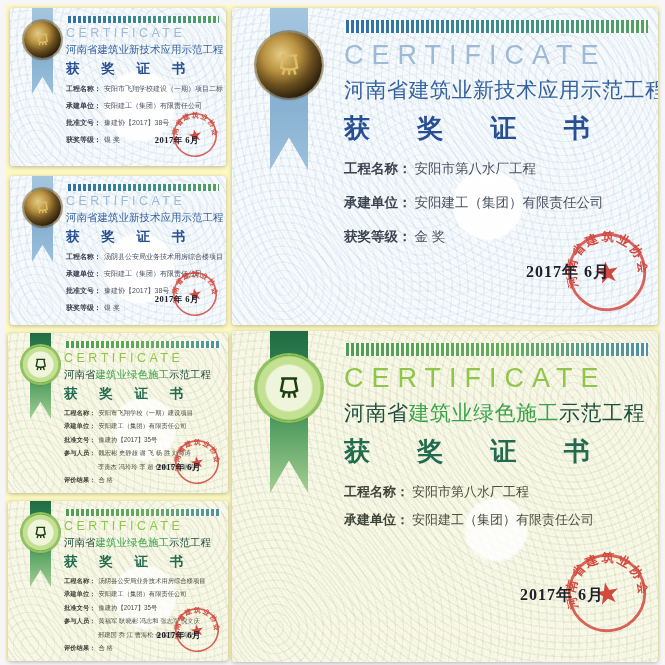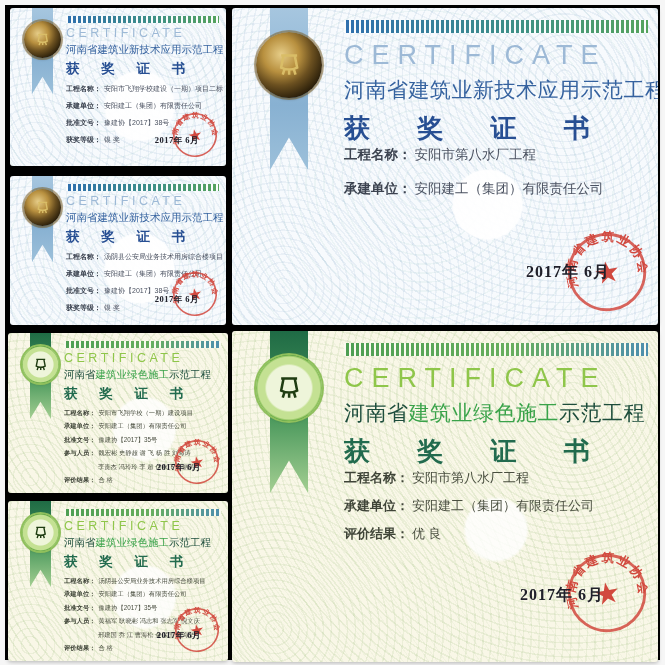--- a/index.html
+++ b/index.html
@@ -1,16 +1,16 @@
 <!DOCTYPE html>
 <html><head>
 <meta charset="utf-8">
 <style>
   html,body{margin:0;padding:0;background:#dcdcdc;font-family:"Liberation Sans",sans-serif;}
-  #canvas{position:relative;width:665px;height:665px;background:#000000;overflow:hidden;
+  #canvas{position:relative;width:665px;height:665px;background:#fef9c3;overflow:hidden;
           box-shadow:inset 0 0 0 5px #f6f6f6;}
   .cert{position:absolute;border-radius:3px;box-shadow:0 1px 4px rgba(0,0,0,.28);overflow:hidden;}
 
   
   .c0{left:10px;top:8px;width:216px;height:158px}
   .c1{left:10px;top:176px;width:216px;height:149px}
   .c2{left:232px;top:8px;width:426px;height:317px}
   .c3{left:8px;top:333px;width:220px;height:160px}
   .c4{left:8px;top:501px;width:220px;height:160px}
   .c5{left:232px;top:331px;width:426px;height:331px}
@@ -67,21 +67,21 @@
   .green .title .t-pre,.green .title .t-suf{color:#1d4d3c;}
   .green .title .t-mid{color:#3aa34a;}
   .subtitle{font-weight:700;}
   .lg .subtitle{font-size:26px;letter-spacing:20px;margin-top:7px;}
   .sm .subtitle{font-size:13.5px;letter-spacing:9px;margin-top:3px;}
   .blue .subtitle{color:#274f93;}
   .green .subtitle{color:#226b4e;}
 
   
   .fields{position:relative;z-index:0;}
-  .lg .fields{margin-left:112px;}
+  .lg .fields{margin-left:112px;margin-top:14px;}
   .sm .fields{margin-left:56px;margin-top:6px;}
   .row{white-space:nowrap;}
   .c0 .row,.c1 .row{margin-bottom:7px;font-size:7px;}
   .c3 .row,.c4 .row{margin-bottom:4.5px;font-size:6.3px;}
   .c2 .row{margin-bottom:16px;font-size:13.5px;}
   .c5 .row{margin-bottom:10px;font-size:13px;}
   .lab{font-weight:700;margin-right:3px;}
   .blue .lab{color:#3c4350;}  .blue .val{color:#4a5160;font-weight:500;}
   .green .lab{color:#3f4438;} .green .val{color:#4a4f40;font-weight:500;}
   .lg .cont{padding-left:86px;}
@@ -171,20 +171,21 @@
     </div>
     <div class="head">
       <div class="stripes"></div>
       <div class="cword">CERTIFICATE</div>
       <div class="title"><span class="t-pre">河南省</span><span class="t-mid">建筑业新技术应用</span><span class="t-suf">示范工程</span></div>
       <div class="subtitle">获 奖 证 书</div>
     </div>
     <div class="fields">
       <div class="row"><span class="lab">工程名称：</span><span class="val">安阳市第八水厂工程</span></div>
       <div class="row"><span class="lab">承建单位：</span><span class="val">安阳建工（集团）有限责任公司</span></div>
+      <div class="row"><span class="lab">获奖等级：</span><span class="val">金 奖</span></div>
     </div>
     <span class="stamp"><svg viewBox="0 0 100 100" width="100%" height="100%">
           <defs>
             <path id="arc2" d="M 13 63 A 39 39 0 1 1 87 63" fill="none"></path>
           </defs>
           <circle cx="50" cy="50" r="46" fill="none" stroke="#cf3b30" stroke-width="3.5" opacity="0.85"></circle>
           <text fill="#cf3b30" font-size="15" letter-spacing="3" font-weight="bold"><textPath href="#arc2" startOffset="1%">河南省建筑业协会</textPath></text>
           <text x="50" y="63" text-anchor="middle" font-size="36" fill="#cf3b30">★</text>
         </svg></span>
     <span class="date">2017年  6月</span>
@@ -263,21 +264,20 @@
     </div>
     <div class="head">
       <div class="stripes"></div>
       <div class="cword">CERTIFICATE</div>
       <div class="title"><span class="t-pre">河南省</span><span class="t-mid">建筑业绿色施工</span><span class="t-suf">示范工程</span></div>
       <div class="subtitle">获 奖 证 书</div>
     </div>
     <div class="fields">
       <div class="row"><span class="lab">工程名称：</span><span class="val">安阳市第八水厂工程</span></div>
       <div class="row"><span class="lab">承建单位：</span><span class="val">安阳建工（集团）有限责任公司</span></div>
-      <div class="row"><span class="lab">评价结果：</span><span class="val">优 良</span></div>
     </div>
     <span class="stamp"><svg viewBox="0 0 100 100" width="100%" height="100%">
           <defs>
             <path id="arc5" d="M 13 63 A 39 39 0 1 1 87 63" fill="none"></path>
           </defs>
           <circle cx="50" cy="50" r="46" fill="none" stroke="#cf3b30" stroke-width="3.5" opacity="0.85"></circle>
           <text fill="#cf3b30" font-size="15" letter-spacing="3" font-weight="bold"><textPath href="#arc5" startOffset="1%">河南省建筑业协会</textPath></text>
           <text x="50" y="63" text-anchor="middle" font-size="36" fill="#cf3b30">★</text>
         </svg></span>
     <span class="date">2017年  6月</span>

